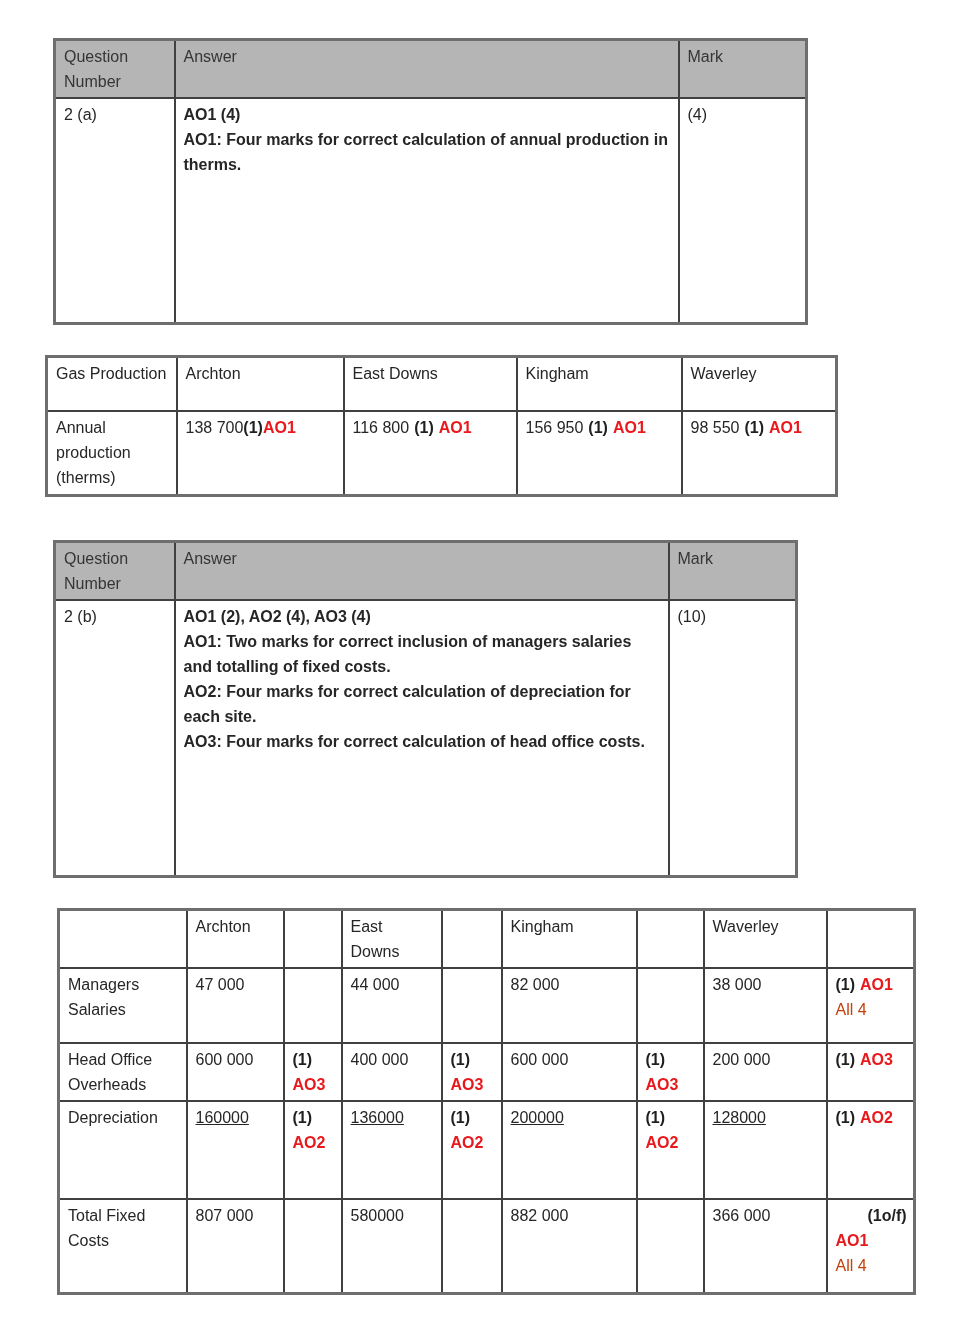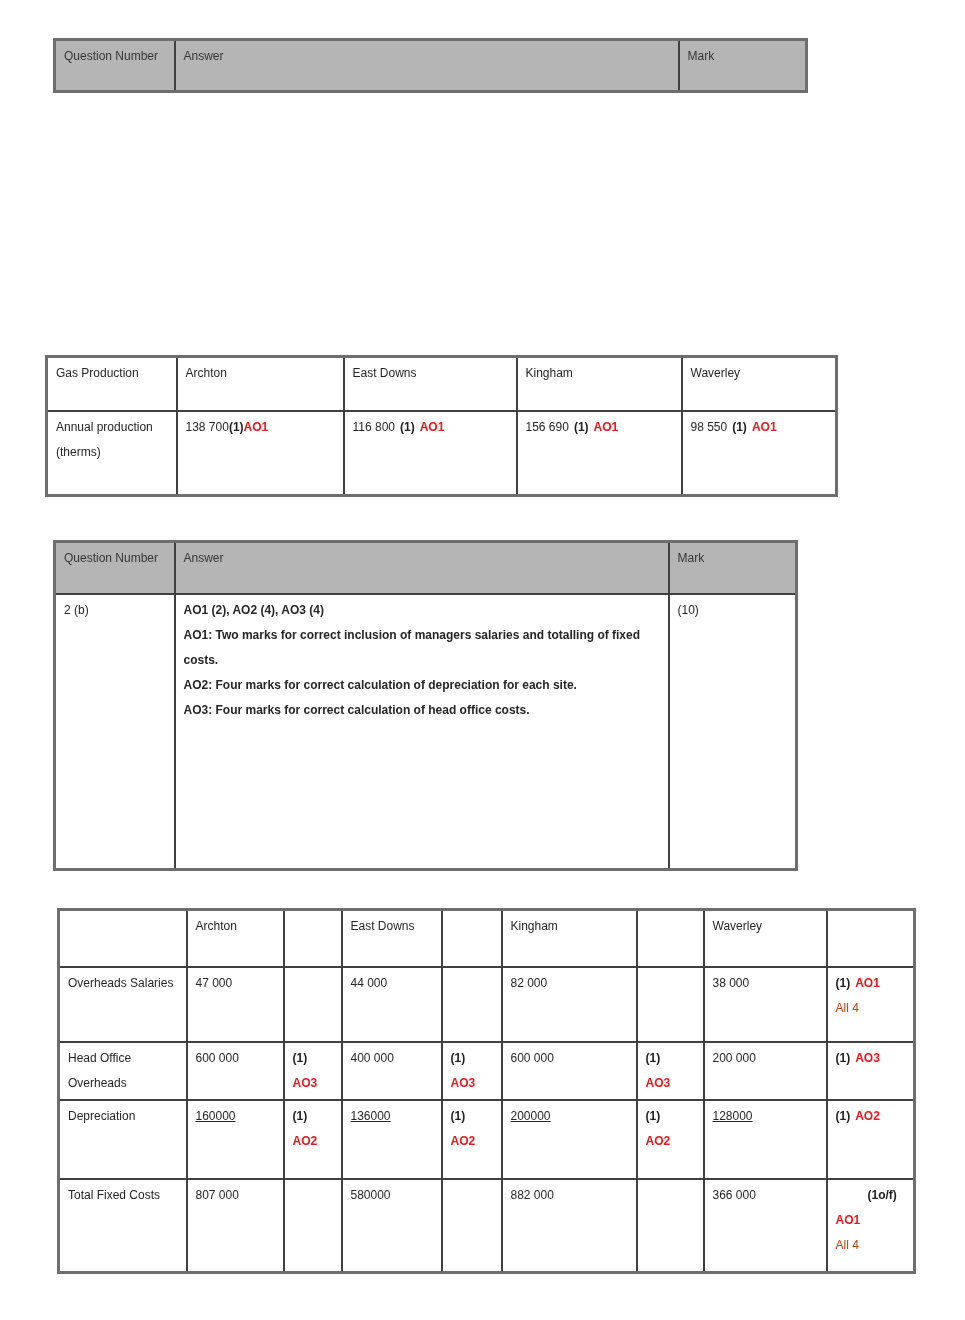--- a/index.html
+++ b/index.html
@@ -6,21 +6,21 @@
     margin: 0;
     padding: 0;
     background: #ffffff;
   }
   .page {
     position: relative;
     width: 965px;
     height: 1320px;
     background: #ffffff;
     font-family: "Liberation Sans", "DejaVu Sans", sans-serif;
-    font-size: 12px;
+    font-size: 16px;
     line-height: 25px;
     color: var(--text, #262626);
   }
   table.t {
     position: absolute;
     border-collapse: collapse;
     table-layout: fixed;
     border: 3px solid var(--border-outer, #6e6e6e);
   }
   table.t td, table.t th {
@@ -68,20 +68,28 @@
         <col style="width:120px">
         <col style="width:504px">
         <col style="width:128px">
       </colgroup>
     <tbody>
       <tr class="head" style="height:52px;">
         <th>Question Number</th>
         <th>Answer</th>
         <th>Mark</th>
       </tr>
+      <tr style="height:225px;">
+        <td class="qnum">2 (a)</td>
+        <td class="ans">
+          <div class="line">AO1 (4)</div>
+          <div class="line">AO1: Four marks for correct calculation of annual production in therms.</div>
+        </td>
+        <td class="markcell">(4)</td>
+      </tr>
     </tbody>
   </table>
 
   <table class="t" style="left:45px; top:355px; width:790px;">
     <colgroup>
         <col style="width:130px">
         <col style="width:167px">
         <col style="width:173px">
         <col style="width:165px">
         <col style="width:155px">
@@ -96,21 +104,21 @@
       </tr>
       <tr style="height:85px;">
         <td>Annual production (therms)</td>
         <td class="tight">
           <span>138 700</span><span class="b gap">(1)</span><span class="r gap">AO1</span>
         </td>
         <td>
           <span>116 800</span><span class="b gap">(1)</span><span class="r gap">AO1</span>
         </td>
         <td>
-          <span>156 690</span><span class="b gap">(1)</span><span class="r gap">AO1</span>
+          <span>156 950</span><span class="b gap">(1)</span><span class="r gap">AO1</span>
         </td>
         <td>
           <span>98 550</span><span class="b gap">(1)</span><span class="r gap">AO1</span>
         </td>
       </tr>
     </tbody>
   </table>
 
   <table class="t" style="left:53px; top:540px; width:742px;">
     <colgroup>
@@ -156,21 +164,21 @@
         <td></td>
         <th class="sitehead">East Downs</th>
         <td></td>
         <th class="sitehead">Kingham</th>
         <td></td>
         <th class="sitehead">Waverley</th>
         <td></td>
       </tr>
 
       <tr style="height:75px;">
-        <td>Overheads Salaries</td>
+        <td>Managers Salaries</td>
         <td class="num">47 000</td>
         <td class="ann">
           <div class="b"></div>
           <div class="r"></div>
         </td>
         <td class="num">44 000</td>
         <td class="ann">
           <div class="b"></div>
           <div class="r"></div>
         </td>
@@ -203,21 +211,21 @@
           <div class="b">(1)</div>
           <div class="r">AO3</div>
         </td>
         <td class="num">200 000</td>
         <td class="fin">
           <div><span class="b">(1)</span><span class="r gap">AO3</span></div>
           <div class="note"></div>
         </td>
       </tr>
 
-      <tr style="height:79px;">
+      <tr style="height:98px;">
         <td>Depreciation</td>
         <td class="num u">160000</td>
         <td class="ann">
           <div class="b">(1)</div>
           <div class="r">AO2</div>
         </td>
         <td class="num u">136000</td>
         <td class="ann">
           <div class="b">(1)</div>
           <div class="r">AO2</div>

